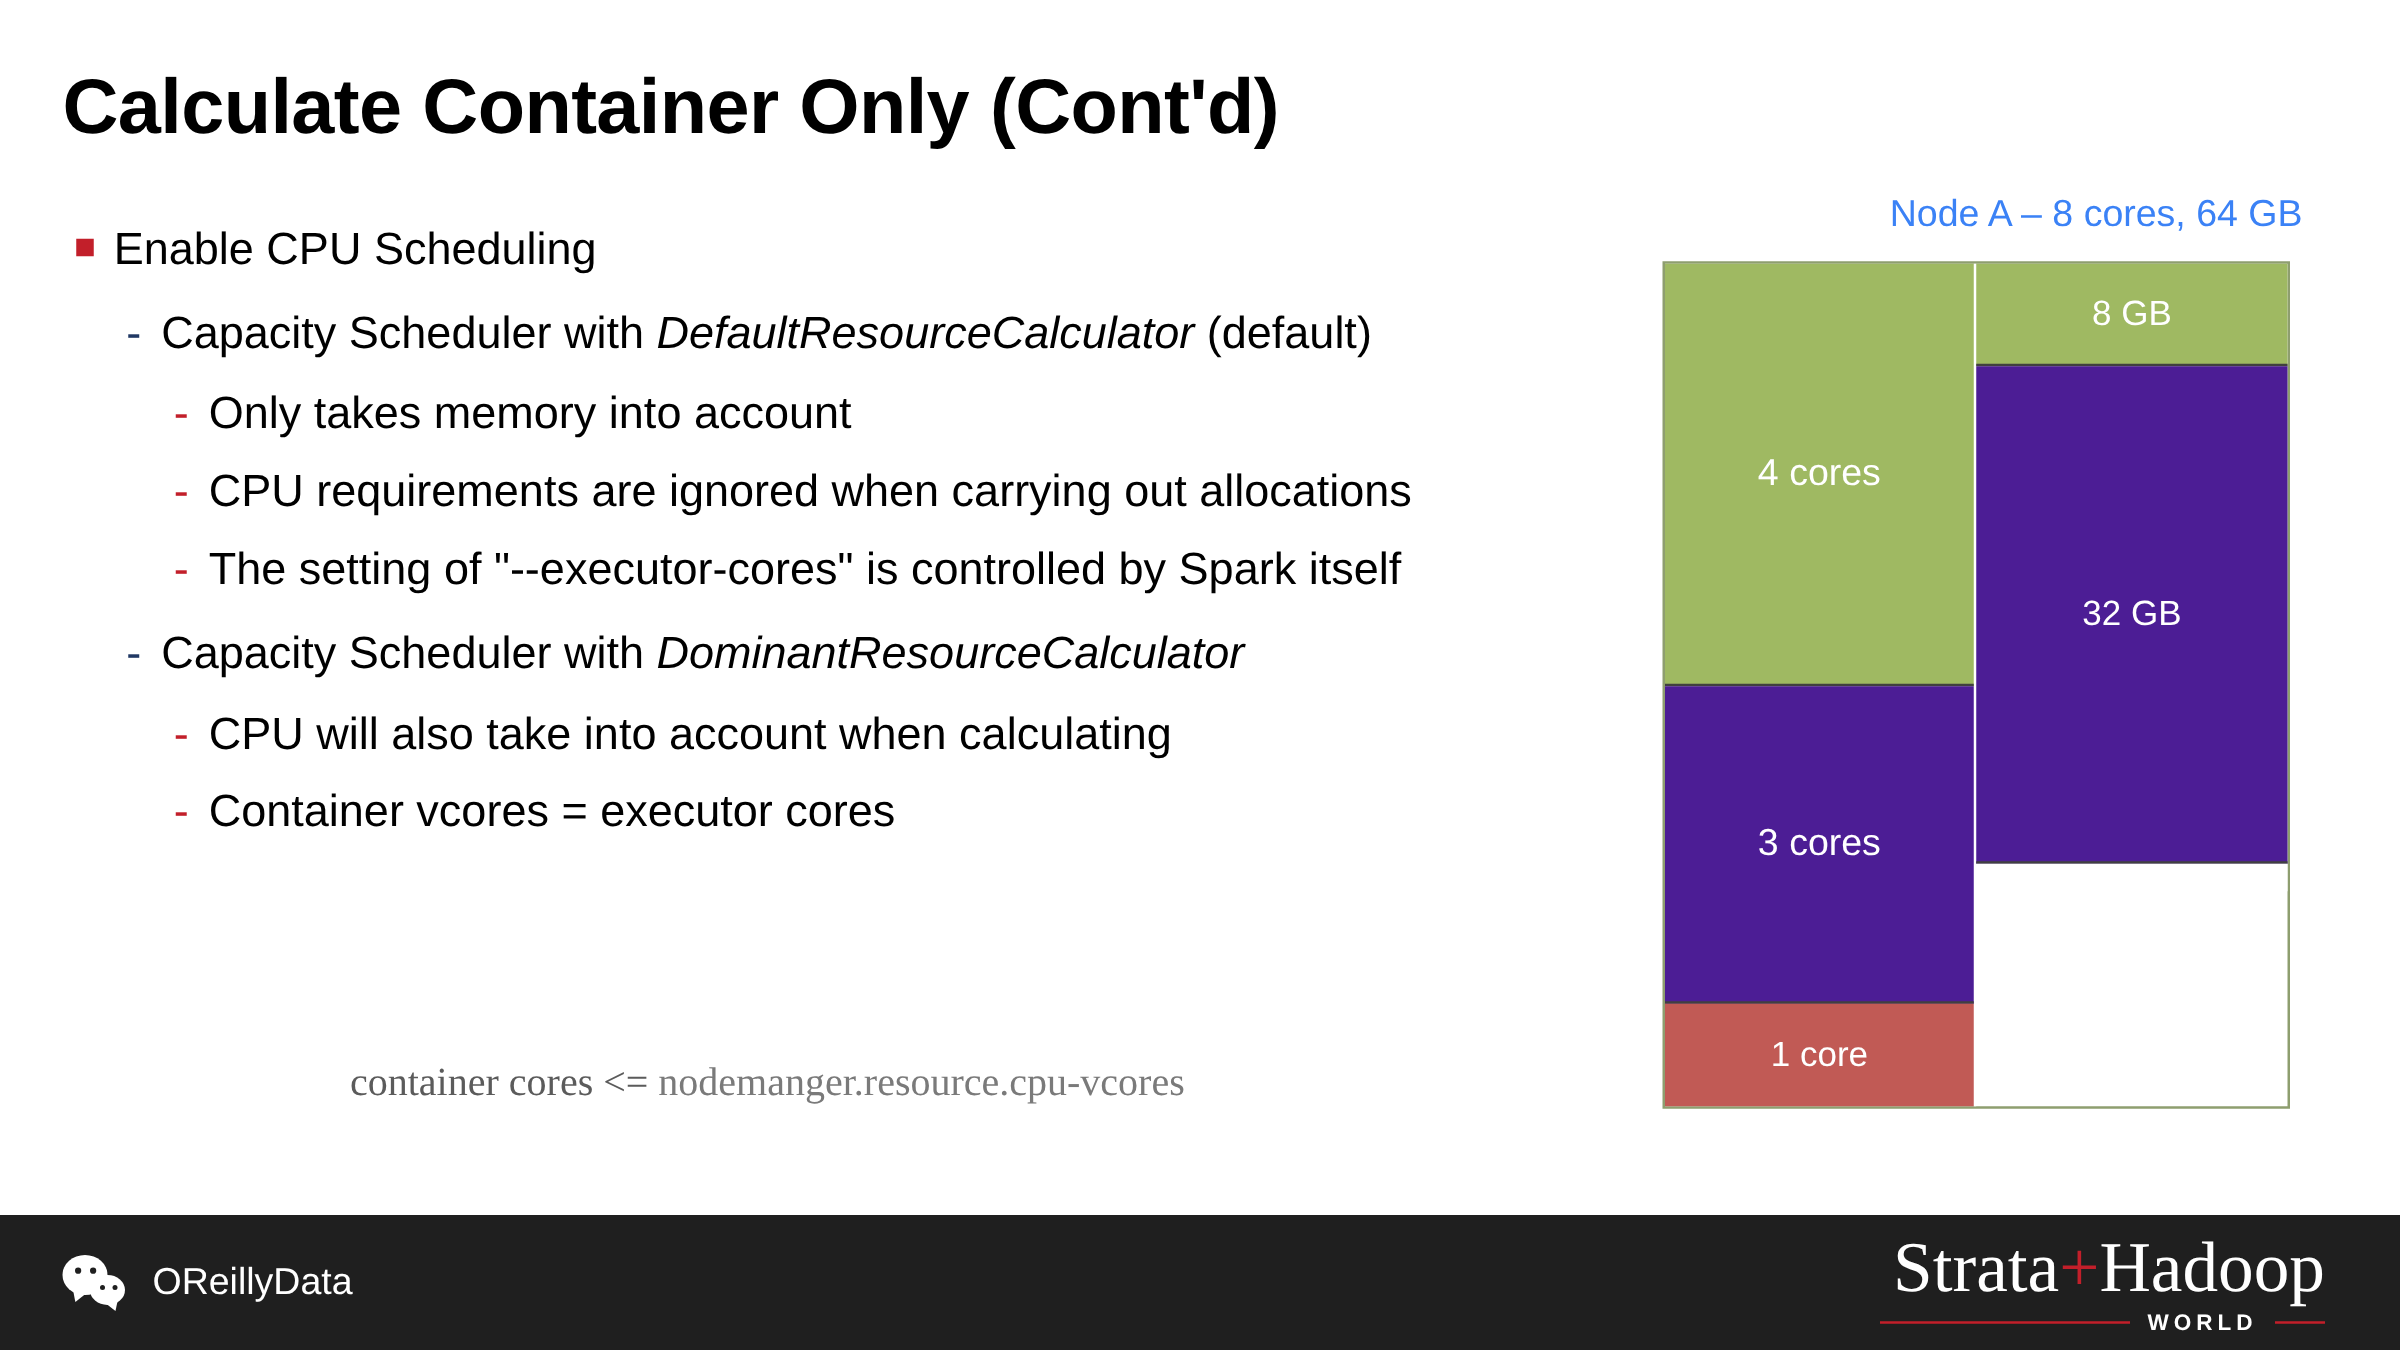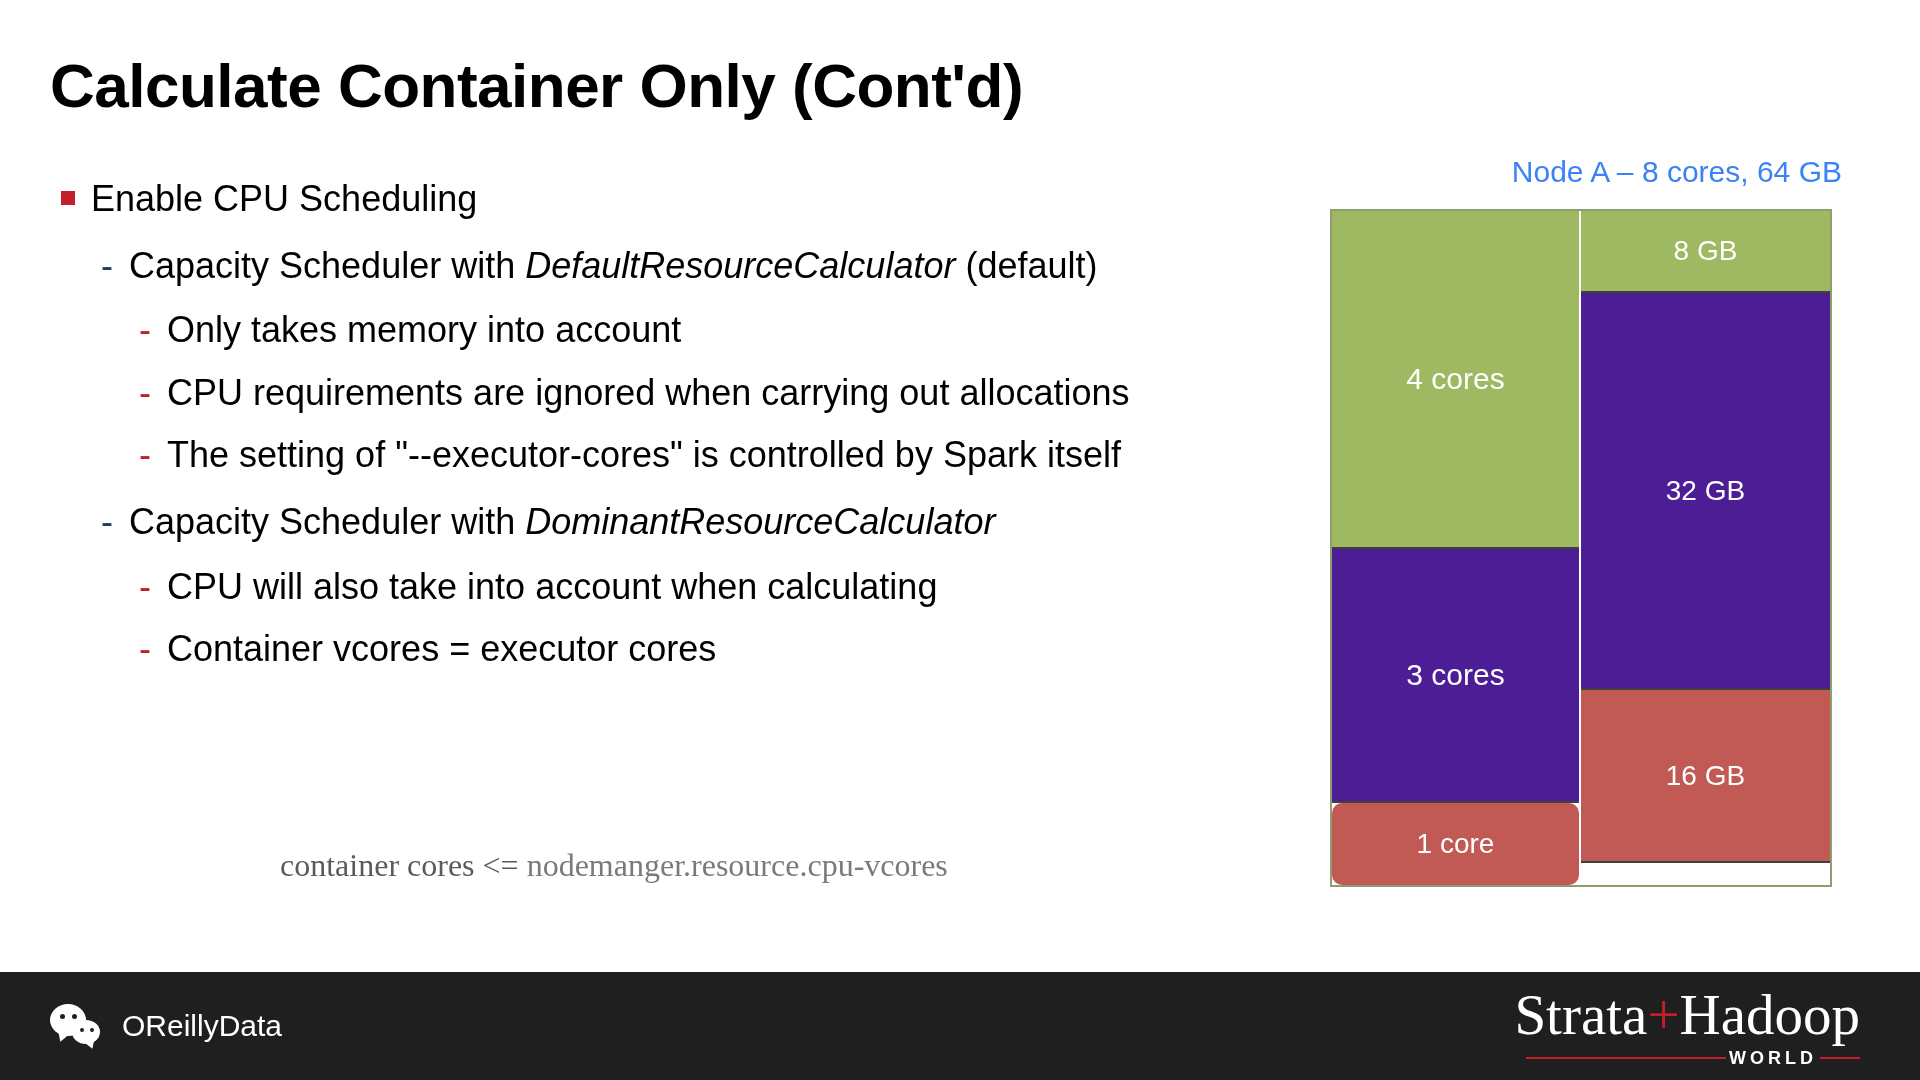--- a/index.html
+++ b/index.html
@@ -90,21 +90,21 @@
   .col { display: flex; flex-direction: column; width: 50%; }
   .col.left { border-right: 2px solid #fff; }
   .cell {
     display: flex;
     align-items: center;
     justify-content: center;
     font-size: 28px;
     color: #fff;
     border-bottom: 2px solid #404040;
   }
-  .cell:last-child { border-bottom: none; border-radius: 10px; }
+  .cell:last-child { border-bottom: none; }
   .green { background: #9fb962; }
   .blue  { background: #4c1d95; }
   .red   { background: #c15a55; }
   .white { background: #fff; }
 
   
   .l-a { height: 338px; font-size: 30px; }
   .l-b { height: 255px; font-size: 30px; }
   .l-c { height: 82px;  font-size: 28px; }
 
@@ -178,21 +178,21 @@
   .strata-top {
     font-family: Georgia, "Times New Roman", serif;
     font-size: 57px;
     color: #fff;
   }
   .strata-top .plus { color: #c21f2a; font-weight: 400; }
   .strata-sub {
     display: flex;
     align-items: center;
     justify-content: flex-end;
-    gap: 3px;
+    gap: 14px;
     margin-top: 6px;
   }
   .strata-sub .line {
     flex: 0 0 auto;
     height: 2px;
     background: #c21f2a;
   }
   .strata-sub .line.l { width: 200px; }
   .strata-sub .line.r { width: 40px; }
   .strata-sub .world {
@@ -241,21 +241,20 @@
     <div class="diagram-title">Node A – 8 cores, 64 GB</div>
     <div class="grid">
       <div class="col left">
         <div class="cell green l-a">4 cores</div>
         <div class="cell blue  l-b">3 cores</div>
         <div class="cell red   l-c">1 core</div>
       </div>
       <div class="col right">
         <div class="cell green r-a">8 GB</div>
         <div class="cell blue  r-b">32 GB</div>
-        <div class="cell red   r-c">16 GB</div>
         <div class="cell white r-d"></div>
       </div>
     </div>
   </div>
 
   <div class="footer">
     <div class="footer-left">
       <div class="wechat">
         <div class="big"></div>
         <div class="small"></div>

